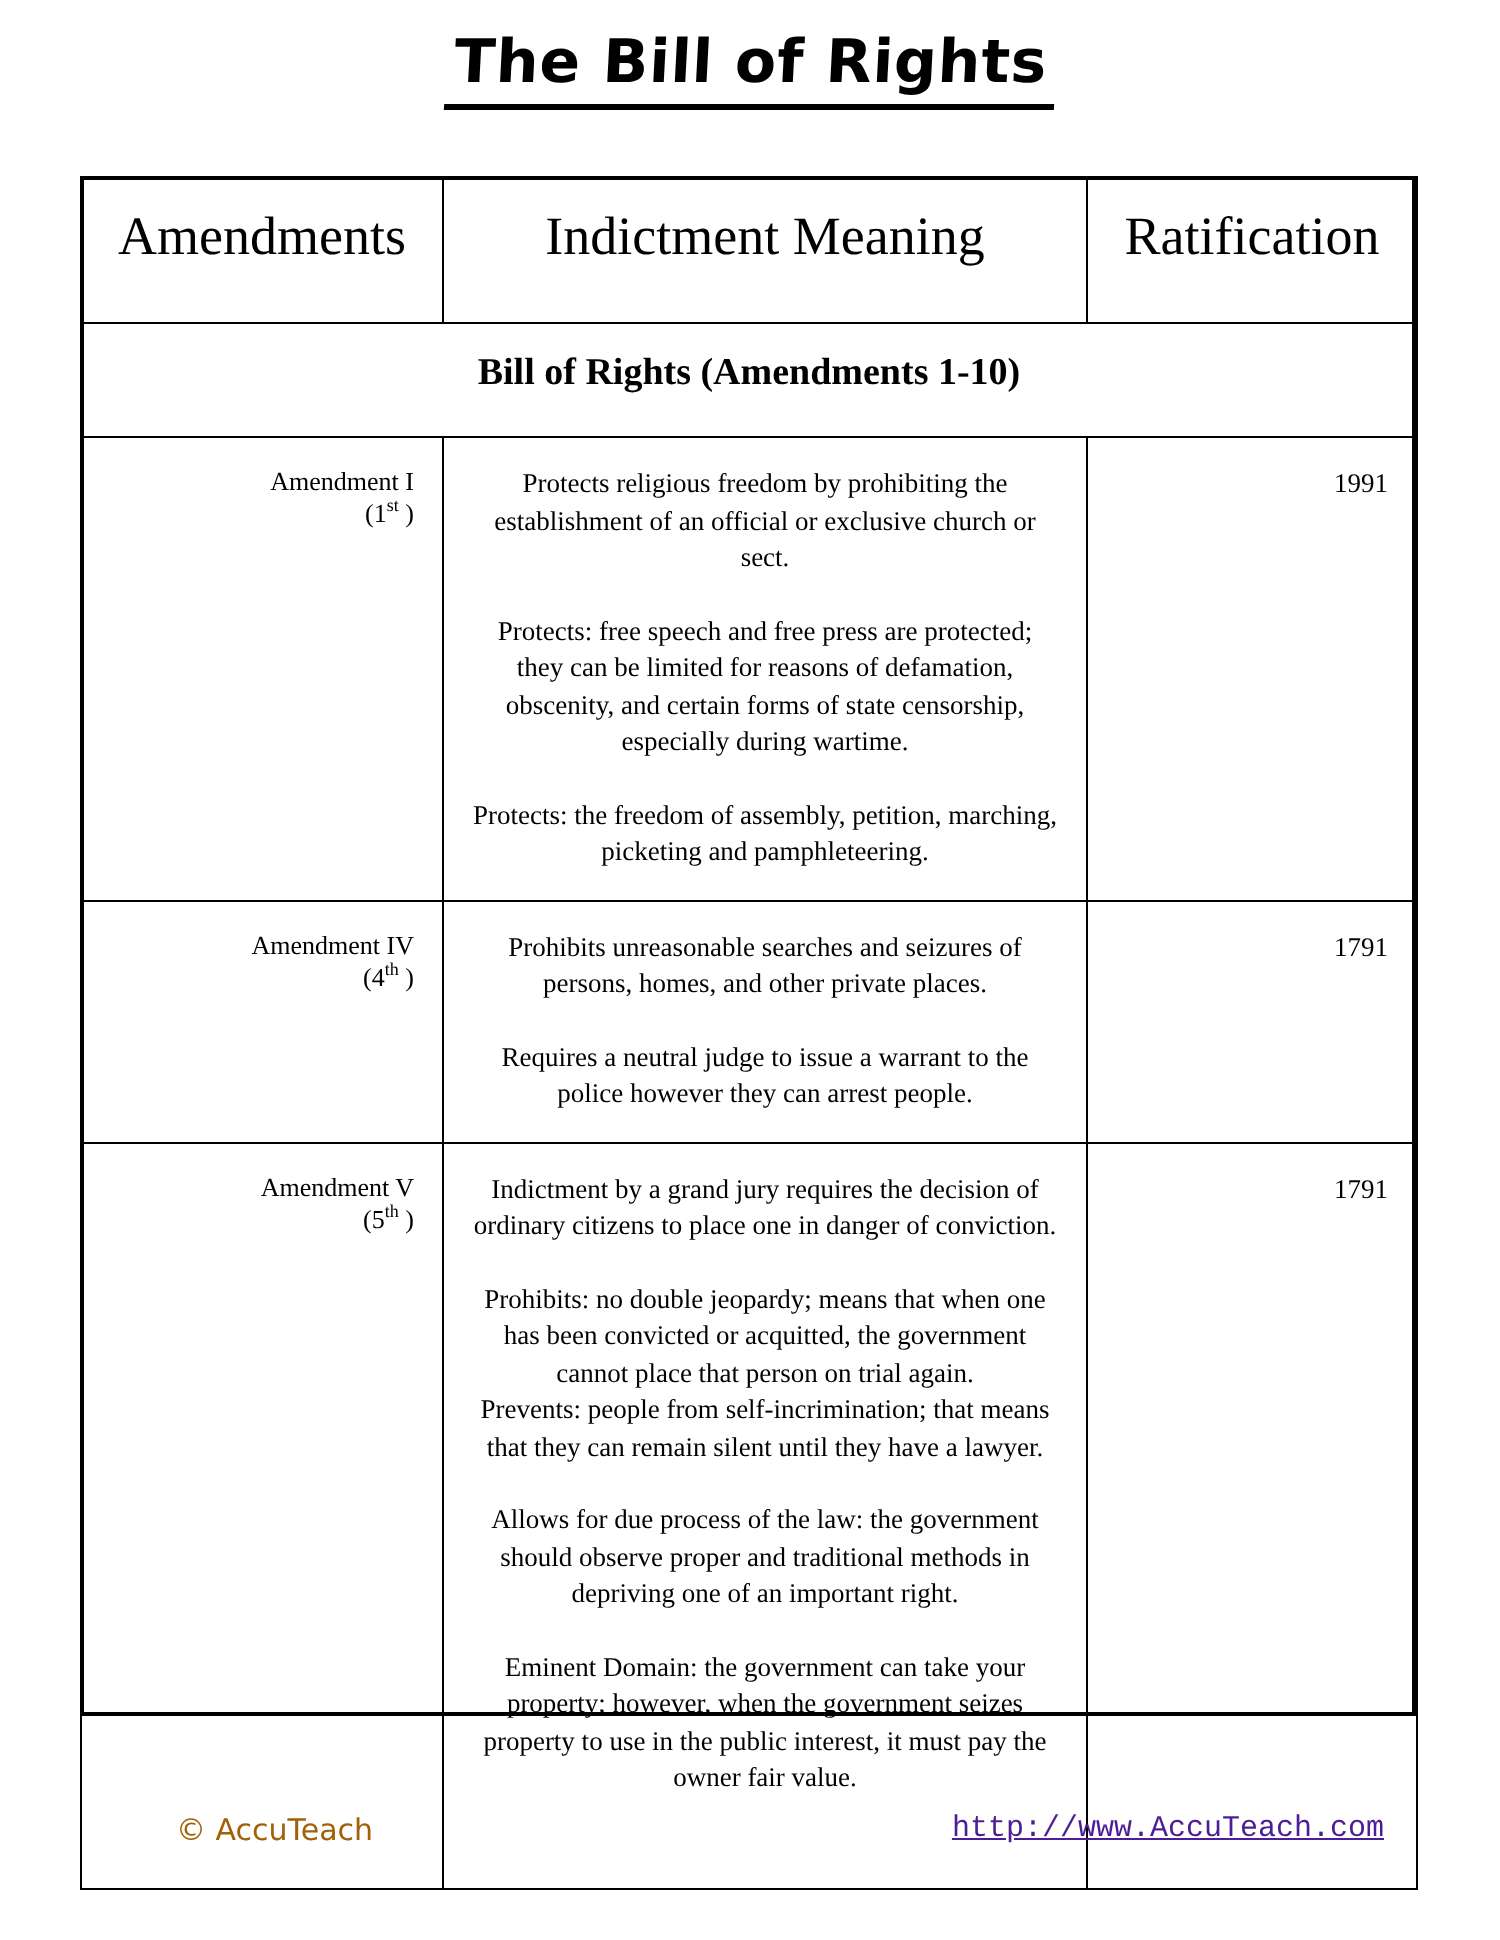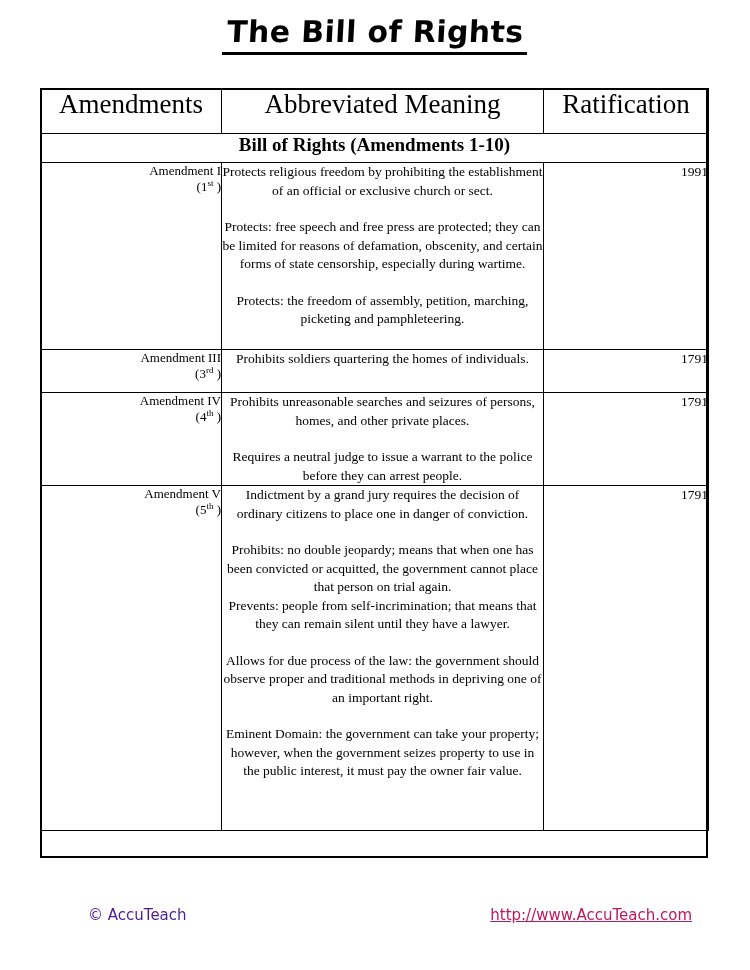--- a/index.html
+++ b/index.html
@@ -43,21 +43,21 @@
     left: 40px;
     top: 88px;
     width: 668px;
     border-collapse: collapse;
     table-layout: fixed;
   }
   .sheet-table td,
   .sheet-table th {
     border: 1.5px solid #000;
     vertical-align: top;
-    padding: 0;
+    padding: 14px;
   }
   
   .sheet-table {
     outline: none;
   }
   .frame-wrap {
     position: absolute;
     left: 40px;
     top: 88px;
     width: 668px;
@@ -142,21 +142,21 @@
     top: 902px;
     width: 750px;
     height: 32px;
     font-family: "DejaVu Sans", "Liberation Sans", sans-serif;
   }
   .copyright {
     position: absolute;
     left: 88px;
     top: 4px;
     font-size: 15px;
-    color: #4c1d95;
+    color: #a16207;
     white-space: nowrap;
   }
   .site-link {
     position: absolute;
     right: 58px;
     top: 4px;
     font-size: 15px;
     color: #1111dd;
     text-decoration: underline;
     white-space: nowrap;
@@ -172,60 +172,50 @@
 
 <table class="sheet-table">
   <colgroup>
     <col class="col-amend">
     <col class="col-mean">
     <col class="col-ratif">
   </colgroup>
   <tbody>
     <tr class="r-head">
       <td class="hdr-cell">Amendments</td>
-      <td class="hdr-cell">Abbreviated Meaning</td>
+      <td class="hdr-cell">Indictment Meaning</td>
       <td class="hdr-cell">Ratification</td>
     </tr>
     <tr class="r-banner">
       <td class="banner-cell" colspan="3">Bill of Rights (Amendments 1-10)</td>
     </tr>
 
     <tr class="r1">
       <td class="amend-cell">
         <span>Amendment I</span>
         <span class="ord"><span>(1</span><sup>st</sup><span> )</span></span>
       </td>
       <td class="mean-cell">
         <p>Protects religious freedom by prohibiting the establishment of an official or exclusive church or sect.</p>
         <p class="gap">Protects: free speech and free press are protected; they can be limited for reasons of defamation, obscenity, and certain forms of state censorship, especially during wartime.</p>
         <p class="gap">Protects: the freedom of assembly, petition, marching, picketing and pamphleteering.</p>
       </td>
       <td class="ratif-cell">1991</td>
     </tr>
 
 
-    <tr class="r3">
-      <td class="amend-cell">
-        <span>Amendment III</span>
-        <span class="ord"><span>(3</span><sup>rd</sup><span> )</span></span>
-      </td>
-      <td class="mean-cell">
-        <p>Prohibits soldiers quartering the homes of individuals.</p>
-      </td>
-      <td class="ratif-cell">1791</td>
-    </tr>
 
     <tr class="r4">
       <td class="amend-cell">
         <span>Amendment IV</span>
         <span class="ord"><span>(4</span><sup>th</sup><span> )</span></span>
       </td>
       <td class="mean-cell">
         <p>Prohibits unreasonable searches and seizures of persons, homes, and other private places.</p>
-        <p class="gap">Requires a neutral judge to issue a warrant to the police before they can arrest people.</p>
+        <p class="gap">Requires a neutral judge to issue a warrant to the police however they can arrest people.</p>
       </td>
       <td class="ratif-cell">1791</td>
     </tr>
 
     <tr class="r5">
       <td class="amend-cell">
         <span>Amendment V</span>
         <span class="ord"><span>(5</span><sup>th</sup><span> )</span></span>
       </td>
       <td class="mean-cell">
@@ -237,14 +227,14 @@
       </td>
       <td class="ratif-cell">1791</td>
     </tr>
   </tbody>
 </table>
 
 <div class="frame-wrap"></div>
 
 <div class="footer">
   <div class="copyright">© AccuTeach</div>
-  <a class="site-link" href="#" style="color: #be185d;">http://www.AccuTeach.com</a>
+  <a class="site-link" href="#" style="color: #4c1d95; font-family: Liberation Mono, monospace;">http://www.AccuTeach.com</a>
 </div>
 
 </body></html>

